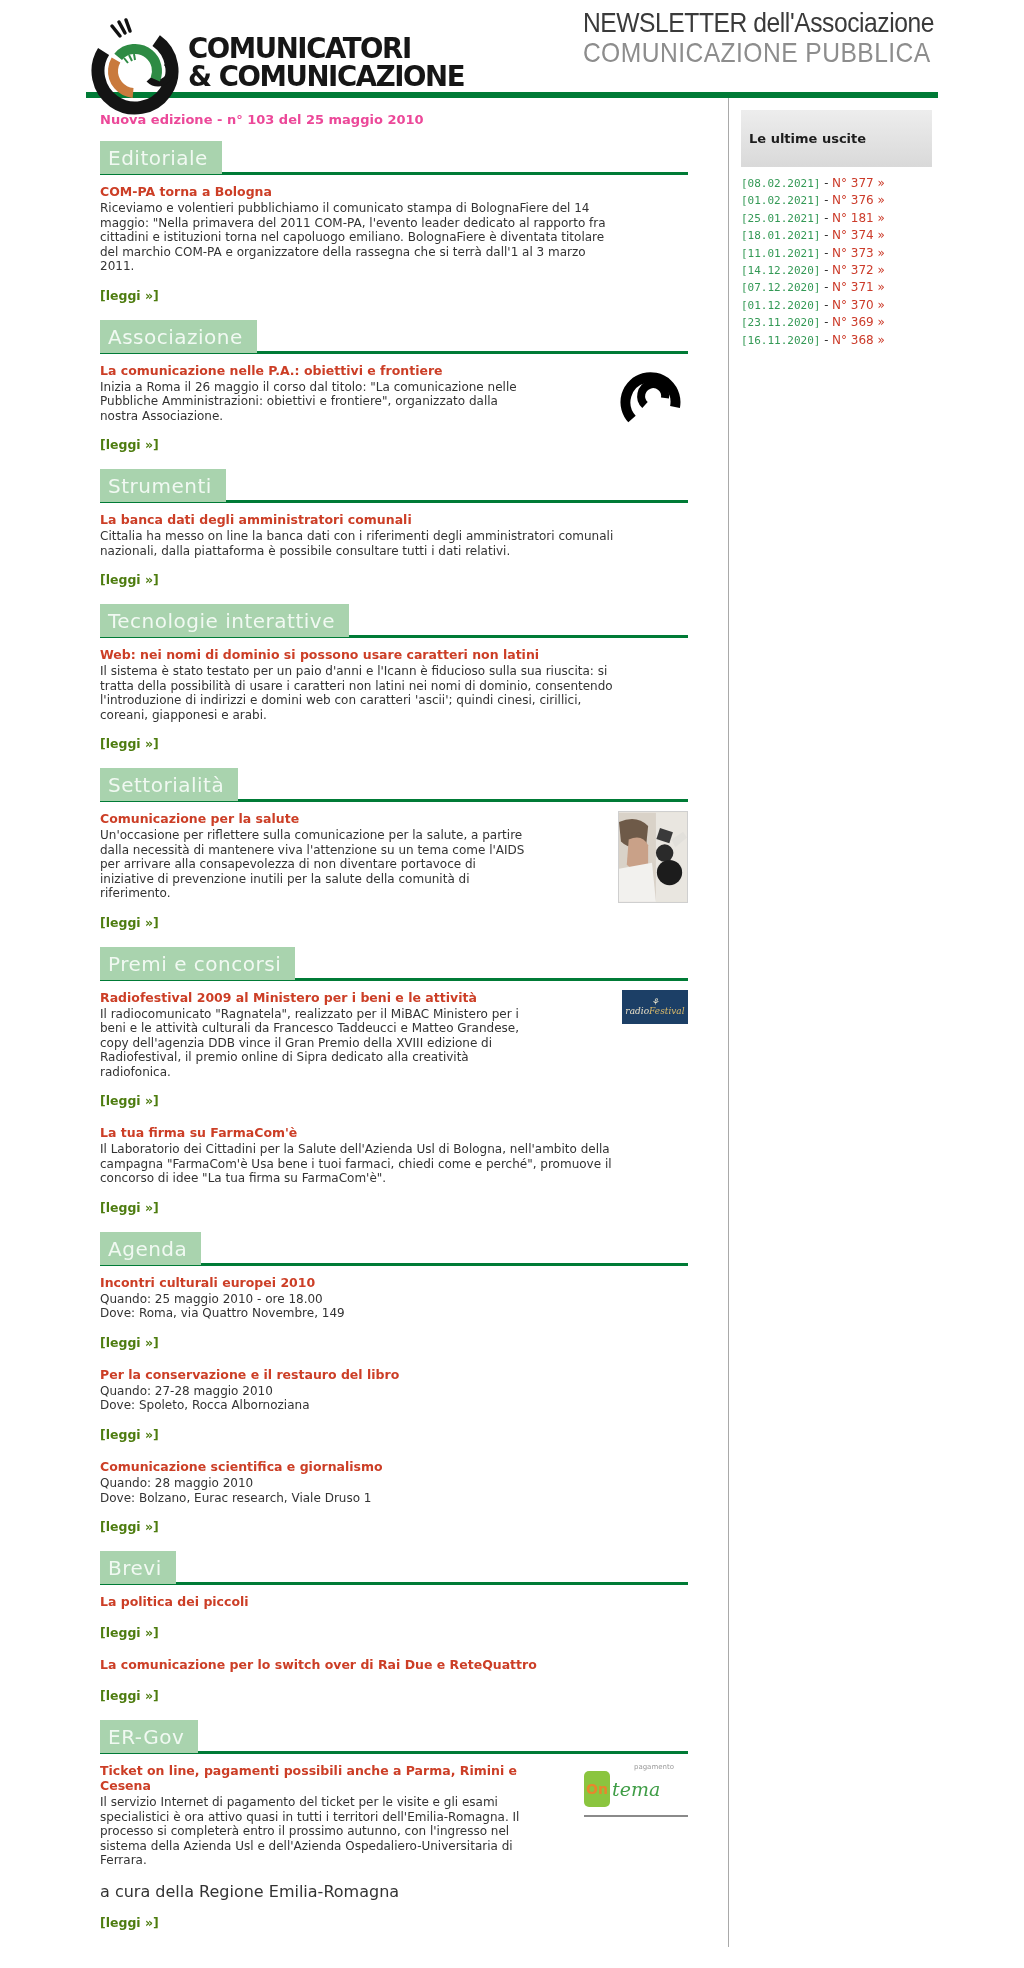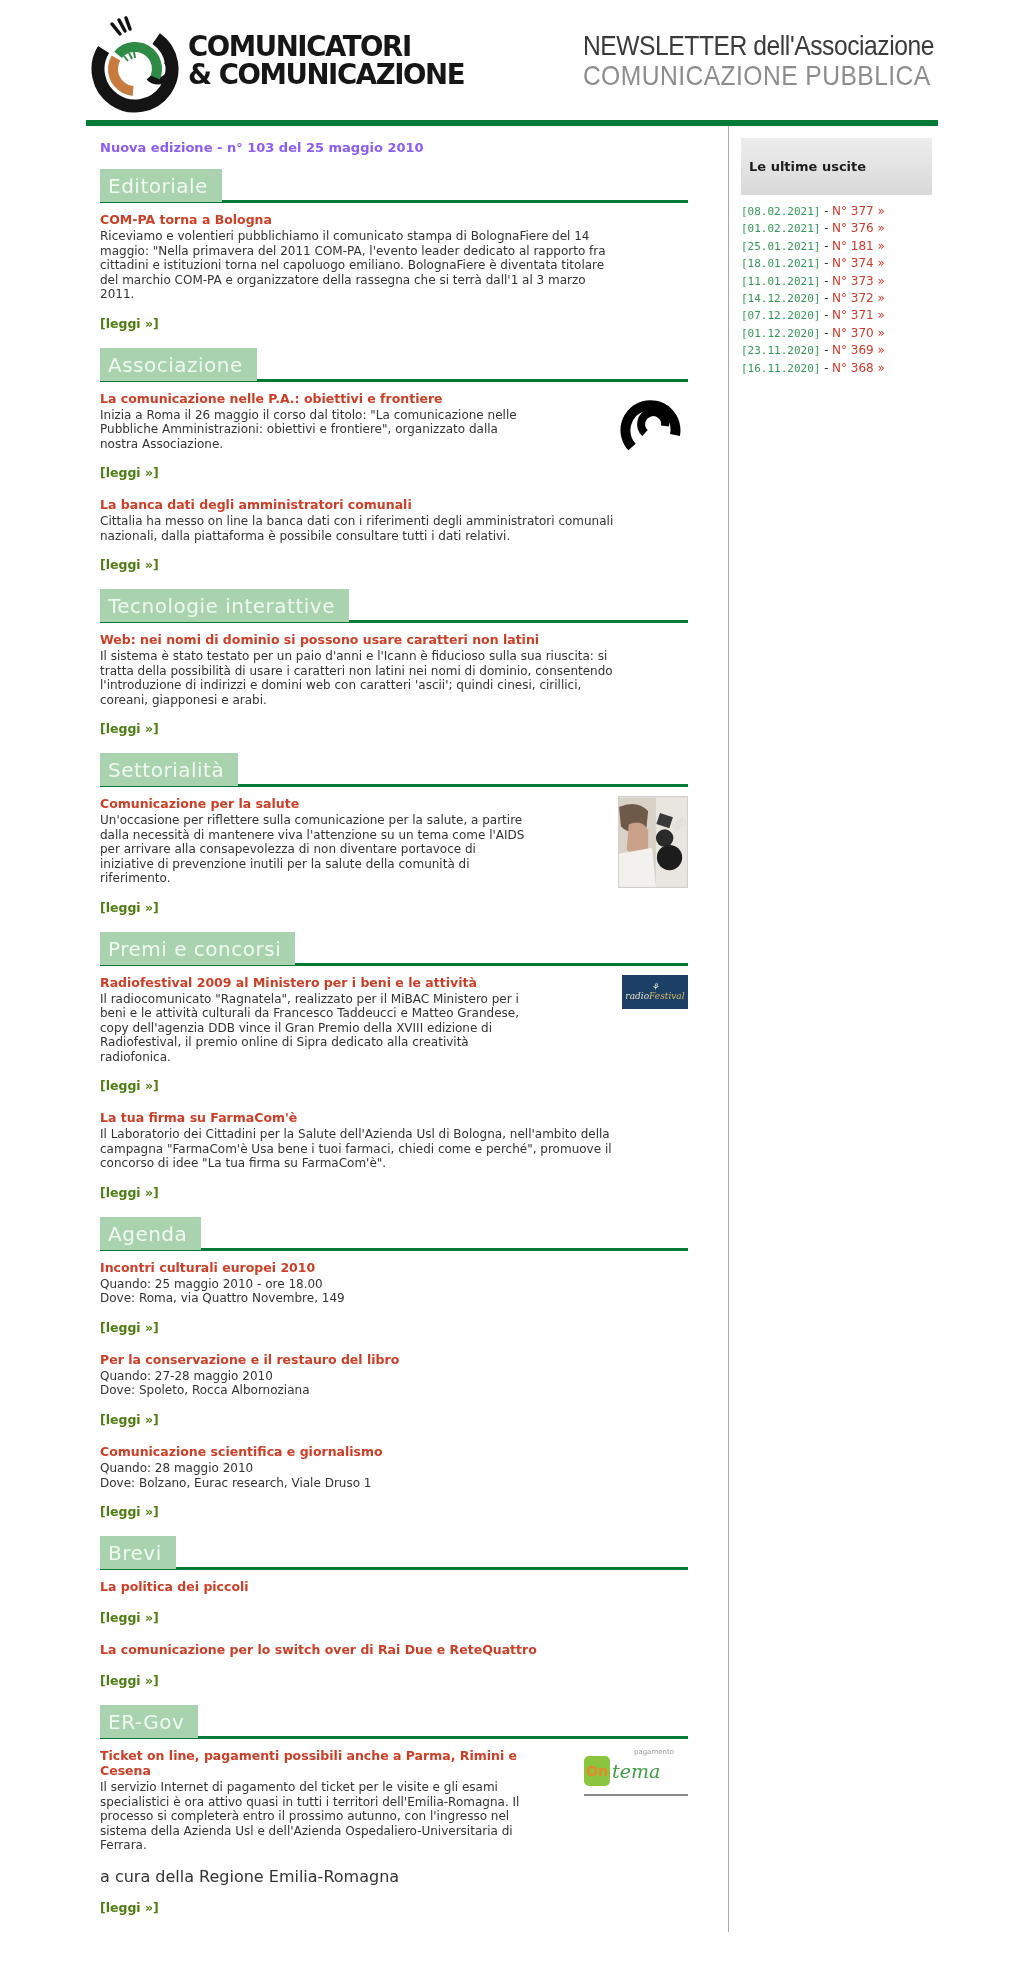--- a/index.html
+++ b/index.html
@@ -1,40 +1,40 @@
 <!DOCTYPE html>
 <html><head>
 <meta charset="utf-8">
 <style>
   * { box-sizing: border-box; }
   html,body { margin:0; padding:0; background:#ffffff; }
   body { font-family:"DejaVu Sans","Liberation Sans",sans-serif; color:#333; }
   .page { width:852px; margin:0 auto; }
 
   
-  .header { display:flex; align-items:center; padding:8px 4px 6px 4px; height:120px; }
+  .header { display:flex; align-items:flex-start; padding:8px 4px 6px 4px; height:92px; }
   .logo-wrap { display:flex; align-items:center; }
   .logo-svg { width:92px; height:104px; margin-top:6px; }
   .wordmark { margin-left:6px; font-weight:bold; color:#161616; font-size:29px;
               line-height:0.95; letter-spacing:-1.5px; transform:scaleX(0.95);
               transform-origin:left center; }
   .nl-title { margin-left:auto; text-align:left; color:#3a3a3a; font-size:28px;
               line-height:1.08; letter-spacing:-0.5px; transform:scaleX(0.88);
               transform-origin:right center; font-family:"Liberation Sans",sans-serif; }
   .nl-title .l2 { color:#8d8d8d; letter-spacing:0.5px; }
 
   .top-bar { height:6px; background:#007b36; }
 
   
   .columns { display:flex; align-items:stretch; min-height:1772px; }
   .main { width:642px; padding:12px 40px 0 14px; }
   .divider { width:1px; background:#a9a9a9; }
   .sidebar { flex:1; padding:12px 6px 0 12px; }
 
-  .edition-title { font-size:13px; font-weight:bold; color:#8b5cf6; margin:2px 0 14px 0; }
+  .edition-title { font-size:13px; font-weight:bold; color:#ec4899; margin:2px 0 14px 0; }
 
   
   .sec { margin-bottom:16px; }
   .sec-head { border-bottom:3px solid #007b36; margin-bottom:9px; }
   .sec-label { display:inline-block; background:#a9d3ae; color:#f1f9f2;
                font-size:20px; padding:5px 14px 4px 8px; margin-bottom:-2px;
                letter-spacing:0.5px; }
   .art { margin-bottom:16px; overflow:visible; }
   .art:after { content:""; display:block; clear:both; }
   .art-img { float:right; margin-left:12px; }
@@ -62,21 +62,21 @@
   .micro-img { width:70px; height:92px; border:1px solid #cfcfcf; display:block; }
   .rf-logo { width:66px; height:34px; background:#1c3f66; color:#e9dfc6;
              display:flex; flex-direction:column; align-items:center; justify-content:center;
              font-family:"DejaVu Serif","Liberation Serif",serif; font-style:italic;
              font-size:9px; line-height:1; }
   .rf-glyph { font-size:9px; color:#f0ead2; line-height:1; }
   .rf-f { color:#d9b96a; }
   .ol-logo { width:104px; text-align:left; }
   .ol-top { font-size:7px; color:#9a9a9a; text-align:right; padding-right:14px; }
   .ol-row { display:flex; align-items:center; }
-  .ol-sq { width:26px; height:30px; background:#8bc53f; border-radius:5px; color:#fff;
+  .ol-sq { width:26px; height:36px; background:#8bc53f; border-radius:5px; color:#fff;
            font-weight:bold; font-size:14px; display:flex; align-items:center;
            justify-content:center; }
   .ol-sq .o { color:#e8862d; }
   .ol-line { font-family:"DejaVu Serif","Liberation Serif",serif; font-style:italic;
              font-size:19px; color:#3f9d46; margin-left:2px; }
   .ol-rule { height:2px; background:#8a8a8a; margin-top:8px; }
 </style>
 </head>
 <body>
 
@@ -145,20 +145,23 @@
             <path d="M12,56 A25 25 0 1 1 55,44" stroke="#000" stroke-width="10" fill="none"></path>
             <path d="M25,42 A12 12 0 1 1 45,35" stroke="#000" stroke-width="8" fill="none"></path>
           </svg>
           <h3 class="art-title w-img">La comunicazione nelle P.A.: obiettivi e frontiere</h3>
           <p class="art-body w-img">Inizia a Roma il 26 maggio il corso dal titolo: "La comunicazione nelle Pubbliche Amministrazioni: obiettivi e frontiere", organizzato dalla nostra Associazione.</p>
           <a class="read-more">[leggi »]</a>
         </article>
       </section>
 
       <section class="sec">
+        <div class="sec-head">
+          <span class="sec-label">Strumenti</span>
+        </div>
         <article class="art">
           <h3 class="art-title w-full">La banca dati degli amministratori comunali</h3>
           <p class="art-body w-full">Cittalia ha messo on line la banca dati con i riferimenti degli amministratori comunali nazionali, dalla piattaforma è possibile consultare tutti i dati relativi.</p>
           <a class="read-more">[leggi »]</a>
         </article>
       </section>
 
       <section class="sec">
         <div class="sec-head">
           <span class="sec-label">Tecnologie interattive</span>

